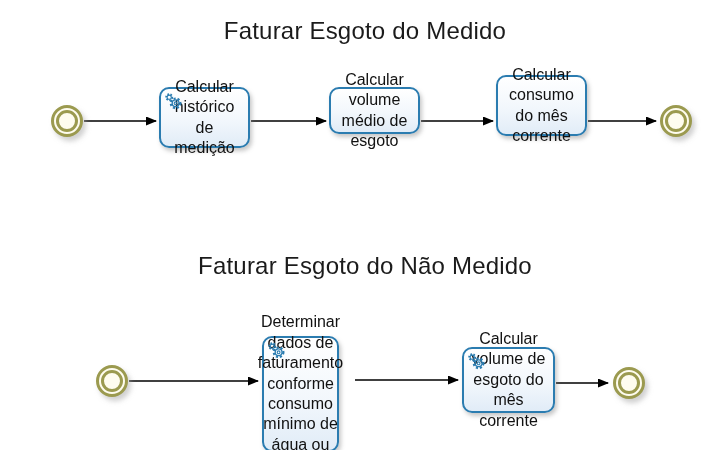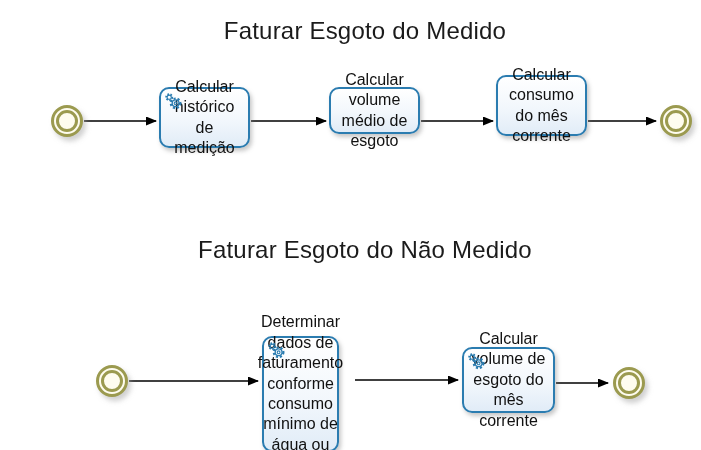--- a/index.html
+++ b/index.html
@@ -32,21 +32,21 @@
   .event-inner{
     position:absolute;inset:2px;box-sizing:border-box;
     border:3px solid #9b9a4f;border-radius:50%;background:#fefcef;
   }
 </style>
 </head>
 <body>
 
 <div class="diagram-title" style="top:17px">Faturar Esgoto do Medido</div>
 
-<div class="diagram-title" style="top:236px">Faturar Esgoto do Não Medido</div>
+<div class="diagram-title" style="top:252px">Faturar Esgoto do Não Medido</div>
 
 <svg class="flows" width="701" height="450">
   <defs>
     <marker id="ah" markerWidth="11" markerHeight="9" refX="10" refY="4.5" orient="auto" markerUnits="userSpaceOnUse">
       <path d="M0,0 L11,4.5 L0,9 z" fill="#000"></path>
     </marker>
   </defs>
   <g stroke="#000" stroke-width="1.5">
     <line x1="84" y1="121" x2="156" y2="121" marker-end="url(#ah)"></line>
     <line x1="251" y1="121" x2="326" y2="121" marker-end="url(#ah)"></line>

